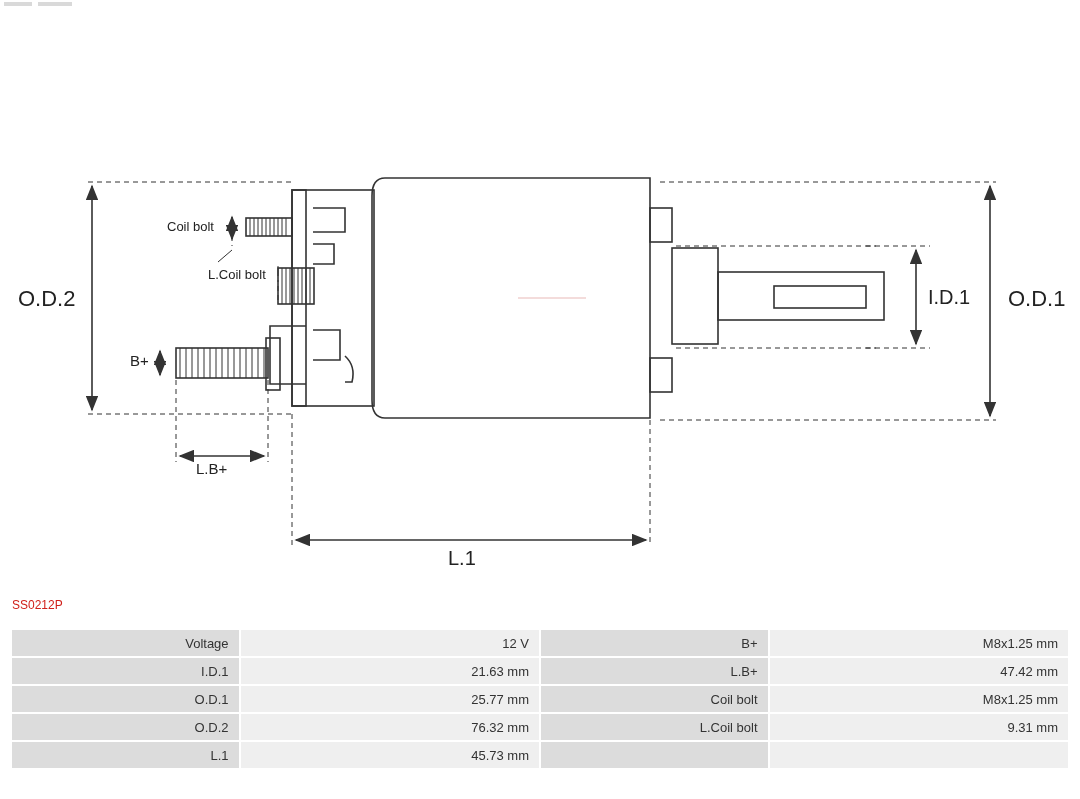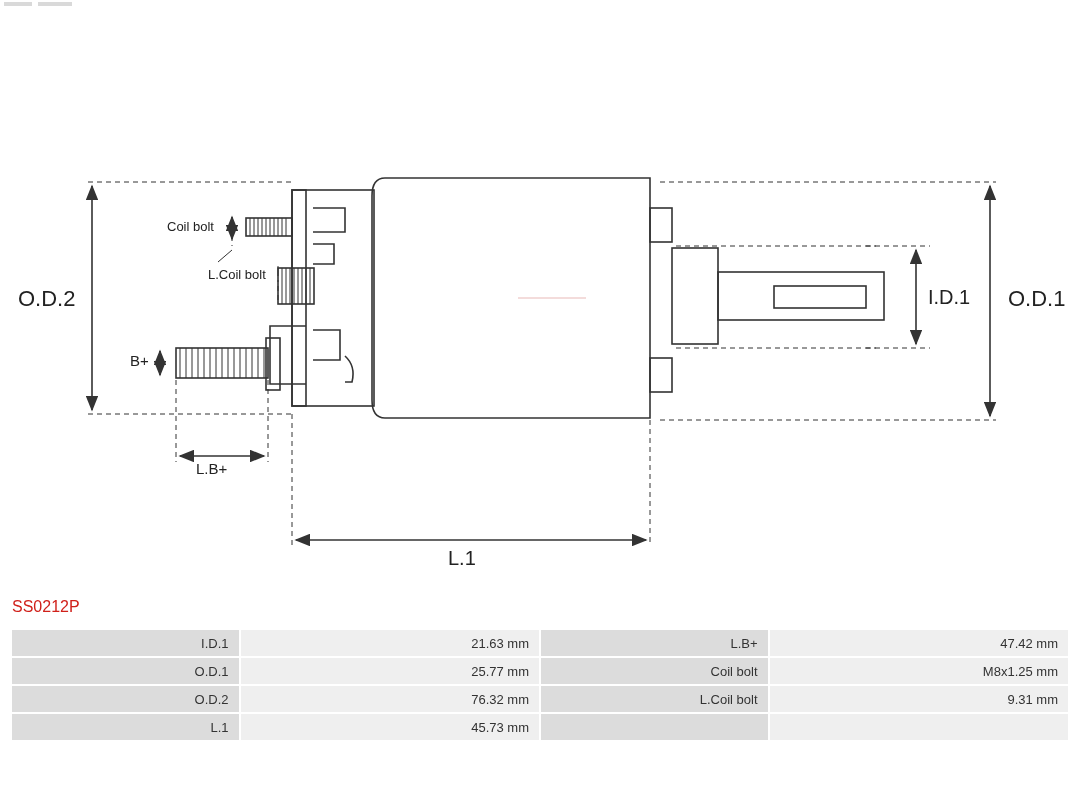--- a/index.html
+++ b/index.html
@@ -46,21 +46,21 @@
   .lbl-lbplus { left: 196px; top: 460px; font-size: 15px; }
   .lbl-bplus { left: 130px; top: 352px; font-size: 15px; }
   .lbl-coilbolt { left: 167px; top: 219px; font-size: 13px; }
   .lbl-lcoilbolt { left: 208px; top: 267px; font-size: 13px; }
 
   
   #part-number {
     position: absolute;
     left: 12px;
     top: 598px;
-    font-size: 16px;
+    font-size: 12px;
     color: #d0201a;
     font-family: "Liberation Sans", sans-serif;
   }
 
   
   #spec-table {
     position: absolute;
     left: 10px;
     top: 628px;
     width: 1060px;
@@ -215,20 +215,26 @@
     <div class="dim-label lbl-bplus">B+</div>
     <div class="dim-label lbl-coilbolt">Coil bolt</div>
     <div class="dim-label lbl-lcoilbolt">L.Coil bolt</div>
   </div>
 
   <div id="part-number">SS0212P</div>
 
   <table id="spec-table">
     <tbody>
       <tr>
+        <td class="key">Voltage</td>
+        <td class="val">12 V</td>
+        <td class="key">B+</td>
+        <td class="val">M8x1.25 mm</td>
+      </tr>
+      <tr>
         <td class="key">I.D.1</td>
         <td class="val">21.63 mm</td>
         <td class="key">L.B+</td>
         <td class="val">47.42 mm</td>
       </tr>
       <tr>
         <td class="key">O.D.1</td>
         <td class="val">25.77 mm</td>
         <td class="key">Coil bolt</td>
         <td class="val">M8x1.25 mm</td>

